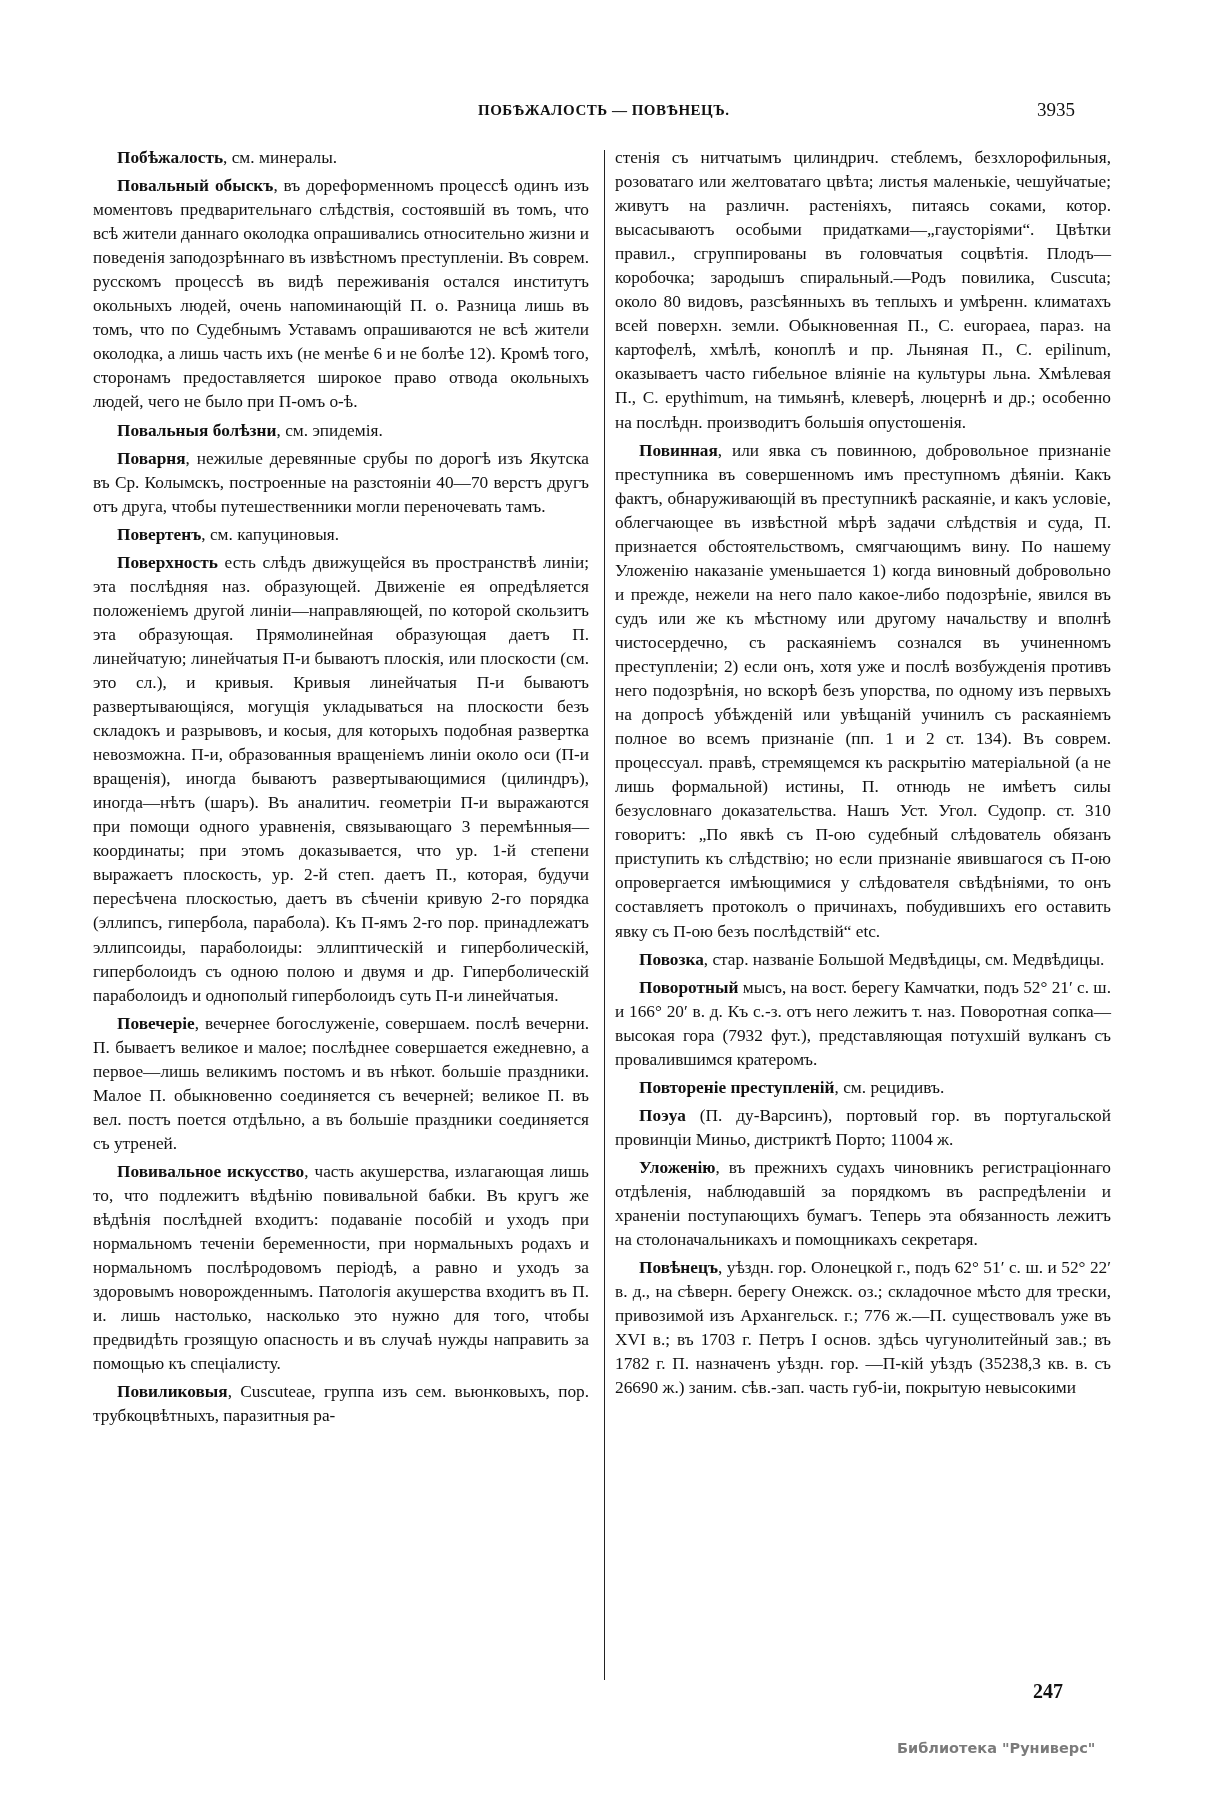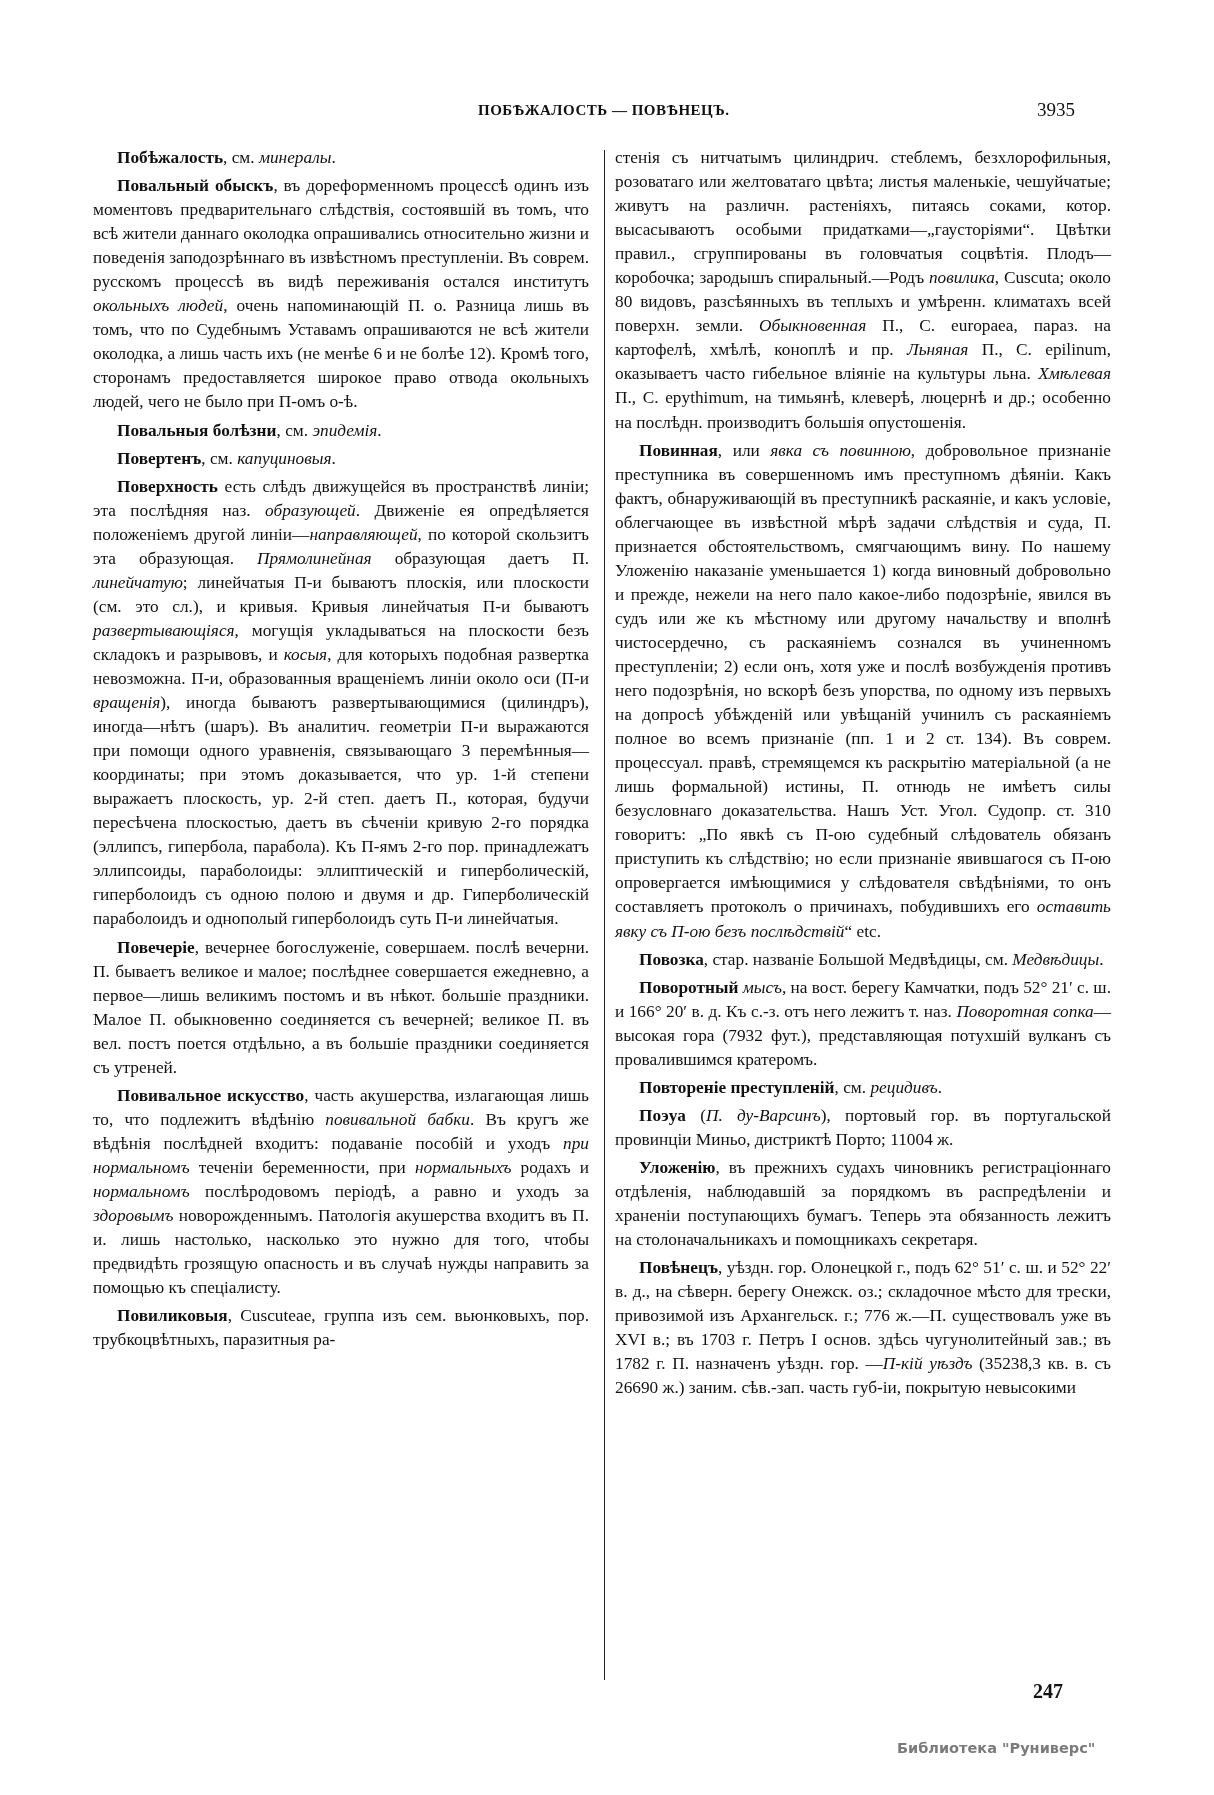--- a/index.html
+++ b/index.html
@@ -10,37 +10,38 @@
                    font-weight: bold; text-transform: uppercase; }
   .page-num { position: absolute; left: 1037px; top: -3px; font-size: 19px; }
   .col { position: absolute; top: 146px; width: 496px; font-size: 17.3px; line-height: 24.05px;
          text-align: justify; }
   .col-left { left: 93px; }
   .col-right { left: 615px; }
   .divider { position: absolute; left: 604px; top: 150px; width: 1px; height: 1530px; background: #222; }
   .entry { margin: 0 0 4px 0; text-indent: 24px; }
   .entry.cont { text-indent: 0; }
   .hw { font-weight: bold; margin-top: 36px; }
-  .it { font-style: italic; }
+  .it { }
   .footer-num { position: absolute; left: 1033px; top: 1680px; font-weight: bold; font-size: 20px; text-align: center; }
   .watermark { position: absolute; left: 897px; top: 1740px; font-family: "DejaVu Sans", sans-serif;
                font-weight: bold; font-size: 14.5px; color: #7b7b7b; }
 </style>
 </head>
 <body>
 
 <div class="header">
   <span class="running-title">Побѣжалость — Повѣнецъ.</span>
   <span class="page-num">3935</span>
 </div>
 
 <div class="col col-left" id="col-left">
     <p class="entry"><span class="hw">Побѣжалость</span><span>, см. </span><span class="it">минералы</span><span>.</span></p>
     <p class="entry"><span class="hw">Повальный обыскъ</span><span>, въ дореформенномъ процессѣ одинъ изъ моментовъ предварительнаго слѣдствія, состоявшій въ томъ, что всѣ жители даннаго околодка опрашивались относительно жизни и поведенія заподозрѣннаго въ извѣстномъ преступленіи. Въ соврем. русскомъ процессѣ въ видѣ переживанія остался институтъ </span><span class="it">окольныхъ людей</span><span>, очень напоминающій П. о. Разница лишь въ томъ, что по Судебнымъ Уставамъ опрашиваются не всѣ жители околодка, а лишь часть ихъ (не менѣе 6 и не болѣе 12). Кромѣ того, сторонамъ предоставляется широкое право отвода окольныхъ людей, чего не было при П-омъ о-ѣ.</span></p>
     <p class="entry"><span class="hw">Повальныя болѣзни</span><span>, см. </span><span class="it">эпидемія</span><span>.</span></p>
+    <p class="entry"><span class="hw">Поварня</span><span>, нежилые деревянные срубы по дорогѣ изъ Якутска въ Ср. Колымскъ, построенные на разстояніи 40—70 верстъ другъ отъ друга, чтобы путешественники могли переночевать тамъ.</span></p>
     <p class="entry"><span class="hw">Повертенъ</span><span>, см. </span><span class="it">капуциновыя</span><span>.</span></p>
     <p class="entry"><span class="hw">Поверхность</span><span> есть слѣдъ движущейся въ пространствѣ линіи; эта послѣдняя наз. </span><span class="it">образующей</span><span>. Движеніе ея опредѣляется положеніемъ другой линіи—</span><span class="it">направляющей</span><span>, по которой скользитъ эта образующая. </span><span class="it">Прямолинейная</span><span> образующая даетъ П. </span><span class="it">линейчатую</span><span>; линейчатыя П-и бываютъ плоскія, или плоскости (см. это сл.), и кривыя. Кривыя линейчатыя П-и бываютъ </span><span class="it">развертывающіяся</span><span>, могущія укладываться на плоскости безъ складокъ и разрывовъ, и </span><span class="it">косыя</span><span>, для которыхъ подобная развертка невозможна. П-и, образованныя вращеніемъ линіи около оси (П-и </span><span class="it">вращенія</span><span>), иногда бываютъ развертывающимися (цилиндръ), иногда—нѣтъ (шаръ). Въ аналитич. геометріи П-и выражаются при помощи одного уравненія, связывающаго 3 перемѣнныя—координаты; при этомъ доказывается, что ур. 1-й степени выражаетъ плоскость, ур. 2-й степ. даетъ П., которая, будучи пересѣчена плоскостью, даетъ въ сѣченіи кривую 2-го порядка (эллипсъ, гипербола, парабола). Къ П-ямъ 2-го пор. принадлежатъ эллипсоиды, параболоиды: эллиптическій и гиперболическій, гиперболоидъ съ одною полою и двумя и др. Гиперболическій параболоидъ и однополый гиперболоидъ суть П-и линейчатыя.</span></p>
     <p class="entry"><span class="hw">Повечеріе</span><span>, вечернее богослуженіе, совершаем. послѣ вечерни. П. бываетъ великое и малое; послѣднее совершается ежедневно, а первое—лишь великимъ постомъ и въ нѣкот. большіе праздники. Малое П. обыкновенно соединяется съ вечерней; великое П. въ вел. постъ поется отдѣльно, а въ большіе праздники соединяется съ утреней.</span></p>
     <p class="entry"><span class="hw">Повивальное искусство</span><span>, часть акушерства, излагающая лишь то, что подлежитъ вѣдѣнію </span><span class="it">повивальной бабки</span><span>. Въ кругъ же вѣдѣнія послѣдней входитъ: подаваніе пособій и уходъ </span><span class="it">при нормальномъ</span><span> теченіи беременности, при </span><span class="it">нормальныхъ</span><span> родахъ и </span><span class="it">нормальномъ</span><span> послѣродовомъ періодѣ, а равно и уходъ за </span><span class="it">здоровымъ</span><span> новорожденнымъ. Патологія акушерства входитъ въ П. и. лишь настолько, насколько это нужно для того, чтобы предвидѣть грозящую опасность и въ случаѣ нужды направить за помощью къ спеціалисту.</span></p>
     <p class="entry"><span class="hw">Повиликовыя</span><span>, Cuscuteae, группа изъ сем. вьюнковыхъ, пор. трубкоцвѣтныхъ, паразитныя ра-</span></p>
   </div>
 <div class="divider"></div>
 <div class="col col-right" id="col-right">
     <p class="entry cont"><span>стенія съ нитчатымъ цилиндрич. стеблемъ, безхлорофильныя, розоватаго или желтоватаго цвѣта; листья маленькіе, чешуйчатые; живутъ на различн. растеніяхъ, питаясь соками, котор. высасываютъ особыми придатками—„гаусторіями“. Цвѣтки правил., сгруппированы въ головчатыя соцвѣтія. Плодъ—коробочка; зародышъ спиральный.—Родъ </span><span class="it">повилика</span><span>, Cuscuta; около 80 видовъ, разсѣянныхъ въ теплыхъ и умѣренн. климатахъ всей поверхн. земли. </span><span class="it">Обыкновенная</span><span> П., C. europaea, параз. на картофелѣ, хмѣлѣ, коноплѣ и пр. </span><span class="it">Льняная</span><span> П., C. epilinum, оказываетъ часто гибельное вліяніе на культуры льна. </span><span class="it">Хмѣлевая</span><span> П., C. epythimum, на тимьянѣ, клеверѣ, люцернѣ и др.; особенно на послѣдн. производитъ большія опустошенія.</span></p>
     <p class="entry"><span class="hw">Повинная</span><span>, или </span><span class="it">явка съ повинною</span><span>, добровольное признаніе преступника въ совершенномъ имъ преступномъ дѣяніи. Какъ фактъ, обнаруживающій въ преступникѣ раскаяніе, и какъ условіе, облегчающее въ извѣстной мѣрѣ задачи слѣдствія и суда, П. признается обстоятельствомъ, смягчающимъ вину. По нашему Уложенію наказаніе уменьшается 1) когда виновный добровольно и прежде, нежели на него пало какое-либо подозрѣніе, явился въ судъ или же къ мѣстному или другому начальству и вполнѣ чистосердечно, съ раскаяніемъ сознался въ учиненномъ преступленіи; 2) если онъ, хотя уже и послѣ возбужденія противъ него подозрѣнія, но вскорѣ безъ упорства, по одному изъ первыхъ на допросѣ убѣжденій или увѣщаній учинилъ съ раскаяніемъ полное во всемъ признаніе (пп. 1 и 2 ст. 134). Въ соврем. процессуал. правѣ, стремящемся къ раскрытію матеріальной (а не лишь формальной) истины, П. отнюдь не имѣетъ силы безусловнаго доказательства. Нашъ Уст. Угол. Судопр. ст. 310 говоритъ: „По явкѣ съ П-ою судебный слѣдователь обязанъ приступить къ слѣдствію; но если признаніе явившагося съ П-ою опровергается имѣющимися у слѣдователя свѣдѣніями, то онъ составляетъ протоколъ о причинахъ, побудившихъ его </span><span class="it">оставить явку съ П-ою безъ послѣдствій</span><span>“ etc.</span></p>

